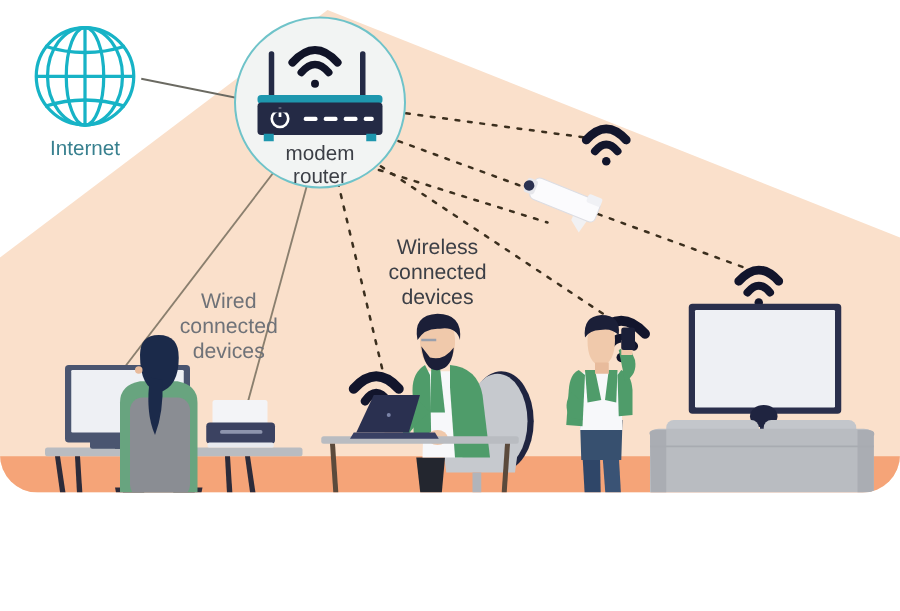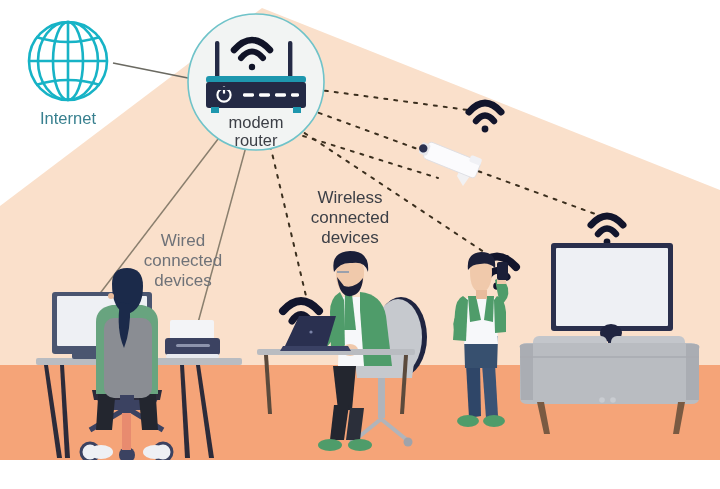--- a/index.html
+++ b/index.html
@@ -6,23 +6,24 @@
     margin: 0;
     padding: 0;
     background: #ffffff;
   }
   body {
     font-family: "Liberation Sans", sans-serif;
   }
   #scene {
     position: relative;
     width: 720px;
-    height: 460px;
+    height: 394px;
     overflow: hidden;
     background: #ffffff;
+    border-radius: 30px;
   }
   #scene svg {
     display: block;
   }
   .label-text {
     font-family: "Liberation Sans", sans-serif;
   }
 </style>
 </head>
 <body>

